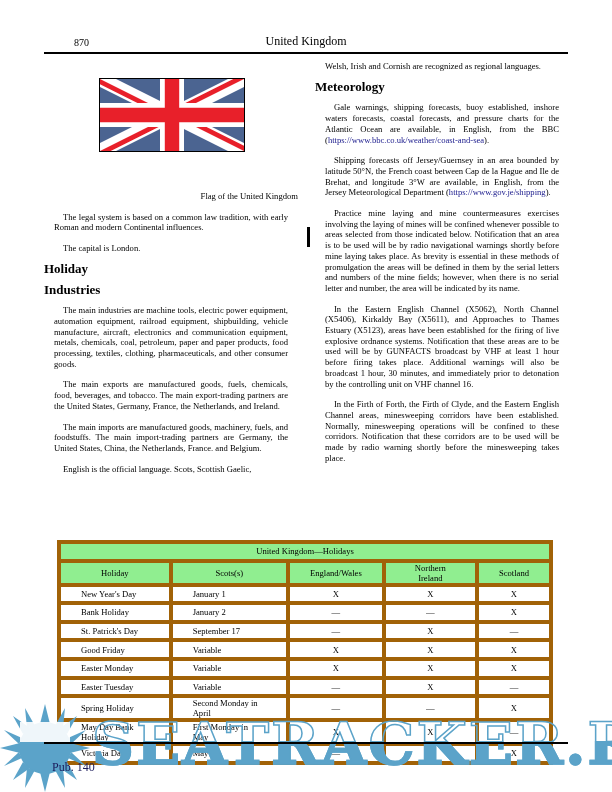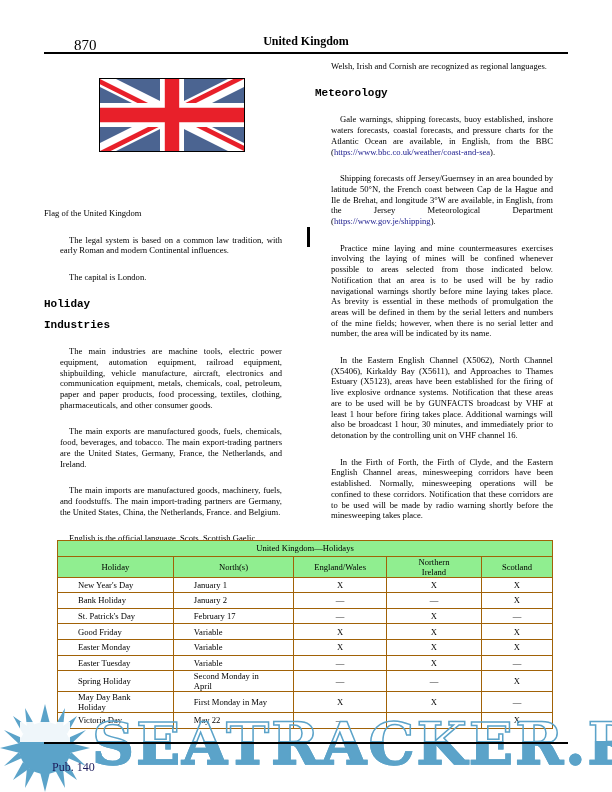--- a/index.html
+++ b/index.html
@@ -1,39 +1,39 @@
 <!DOCTYPE html>
 <html><head>
 <meta charset="utf-8">
 <style>
   html, body { margin: 0; padding: 0; background: #ffffff; }
   body { width: 612px; height: 792px; position: relative; overflow: hidden;
          font-family: "Liberation Serif", "DejaVu Serif", serif; color: #000; }
-  .page-num { position: absolute; left: 44px; top: 37px; font-size: 15px; padding-left: 30px; }
+  .page-num { position: absolute; left: 44px; top: 37px; font-size: 10px; padding-left: 30px; }
   .running-head { position: absolute; left: 0; width: 612px; top: 34px; text-align: center;
-                  font-weight: bold; font-size: 12px; }
+                  font-weight: normal; font-size: 12px; }
   .head-rule { position: absolute; left: 44px; width: 524px; top: 52px; height: 2px; background: #000; }
 
   .col { position: absolute; width: 254px; font-size: 8.6px; line-height: 10.7px; text-align: justify; }
   .col-left { left: 44px; top: 58px; }
   .col-right { left: 315px; top: 58px; }
-  .col p { margin: 16px; text-indent: 9px; }
+  .col p { margin: 10px; text-indent: 9px; }
   .col p.noindent { text-indent: 0; }
-  .col h2 { font-size: 11px; font-weight: bold; margin: 10px 0 9px 0; font-family: Liberation Mono, monospace; }
+  .col h2 { font-size: 13px; font-weight: bold; margin: 10px 0 9px 0; font-family: Liberation Serif, serif; }
   .col a { color: #1a1a8c; text-decoration: none; }
 
   .flag-wrap { width: 254px; height: 100px; position: relative; margin-top: 20px; }
   .flag { position: absolute; left: 55px; top: 0; width: 144px; height: 72px; border: 1px solid #000; }
-  .flag-caption { text-align: left; font-size: 8.6px; margin-top: 30px; margin-bottom: 6px; }
+  .flag-caption { text-align: right; font-size: 8.6px; margin-top: 13px; margin-bottom: 6px; }
 
   .change-bar { position: absolute; left: 307px; top: 227px; width: 3px; height: 20px; background: #000; }
 
   table.holidays { position: absolute; left: 57px; top: 540px; width: 496px; border-collapse: collapse;
                    font-size: 8.6px; }
-  table.holidays td, table.holidays th { border: 1px solid #a16207; padding: 0 20px; height: 14.6px; font-weight: normal; }
+  table.holidays td, table.holidays th { border: 4px solid #a16207; padding: 0 20px; height: 14.6px; font-weight: normal; }
   table.holidays th { background: #90ee90; text-align: center; }
   table.holidays td.c { text-align: center; }
 
   .foot-rule { position: absolute; left: 44px; width: 524px; top: 742px; height: 2px; background: #000; }
   .pub { position: absolute; left: 52px; top: 760px; font-size: 12px; color: #1a1a5a; }
 
   .watermark { position: absolute; left: 0; top: 700px; width: 612px; height: 92px; pointer-events: none; }
   .wm-text { position: absolute; left: 92px; top: 714px; font-family: "DejaVu Serif", serif; font-weight: bold;
              font-size: 58px; letter-spacing: 2px; color: transparent;
              -webkit-text-stroke: 1.5px #5ba3c9; background: linear-gradient(to bottom, transparent 45%, #5ba3c9 45%);
@@ -100,21 +100,21 @@
       <col style="width:83px">
       <col style="width:99px">
       <col style="width:54px">
   </colgroup>
   <tbody>
       <tr>
         <th colspan="5">United Kingdom—Holidays</th>
       </tr>
   <tr>
     <th>Holiday</th>
-    <th>North(s)</th>
+    <th>Scots(s)</th>
     <th>England/Wales</th>
     <th>Northern Ireland</th>
     <th>Scotland</th>
   </tr>
   </tbody>
     <tbody id="holiday-rows">
       <tr>
         <td>New Year's Day</td>
         <td>January 1</td>
         <td class="c">X</td>
@@ -123,21 +123,21 @@
       </tr>
       <tr>
         <td>Bank Holiday</td>
         <td>January 2</td>
         <td class="c">—</td>
         <td class="c">—</td>
         <td class="c">X</td>
       </tr>
       <tr>
         <td>St. Patrick's Day</td>
-        <td>February 17</td>
+        <td>September 17</td>
         <td class="c">—</td>
         <td class="c">X</td>
         <td class="c">—</td>
       </tr>
       <tr>
         <td>Good Friday</td>
         <td>Variable</td>
         <td class="c">X</td>
         <td class="c">X</td>
         <td class="c">X</td>

